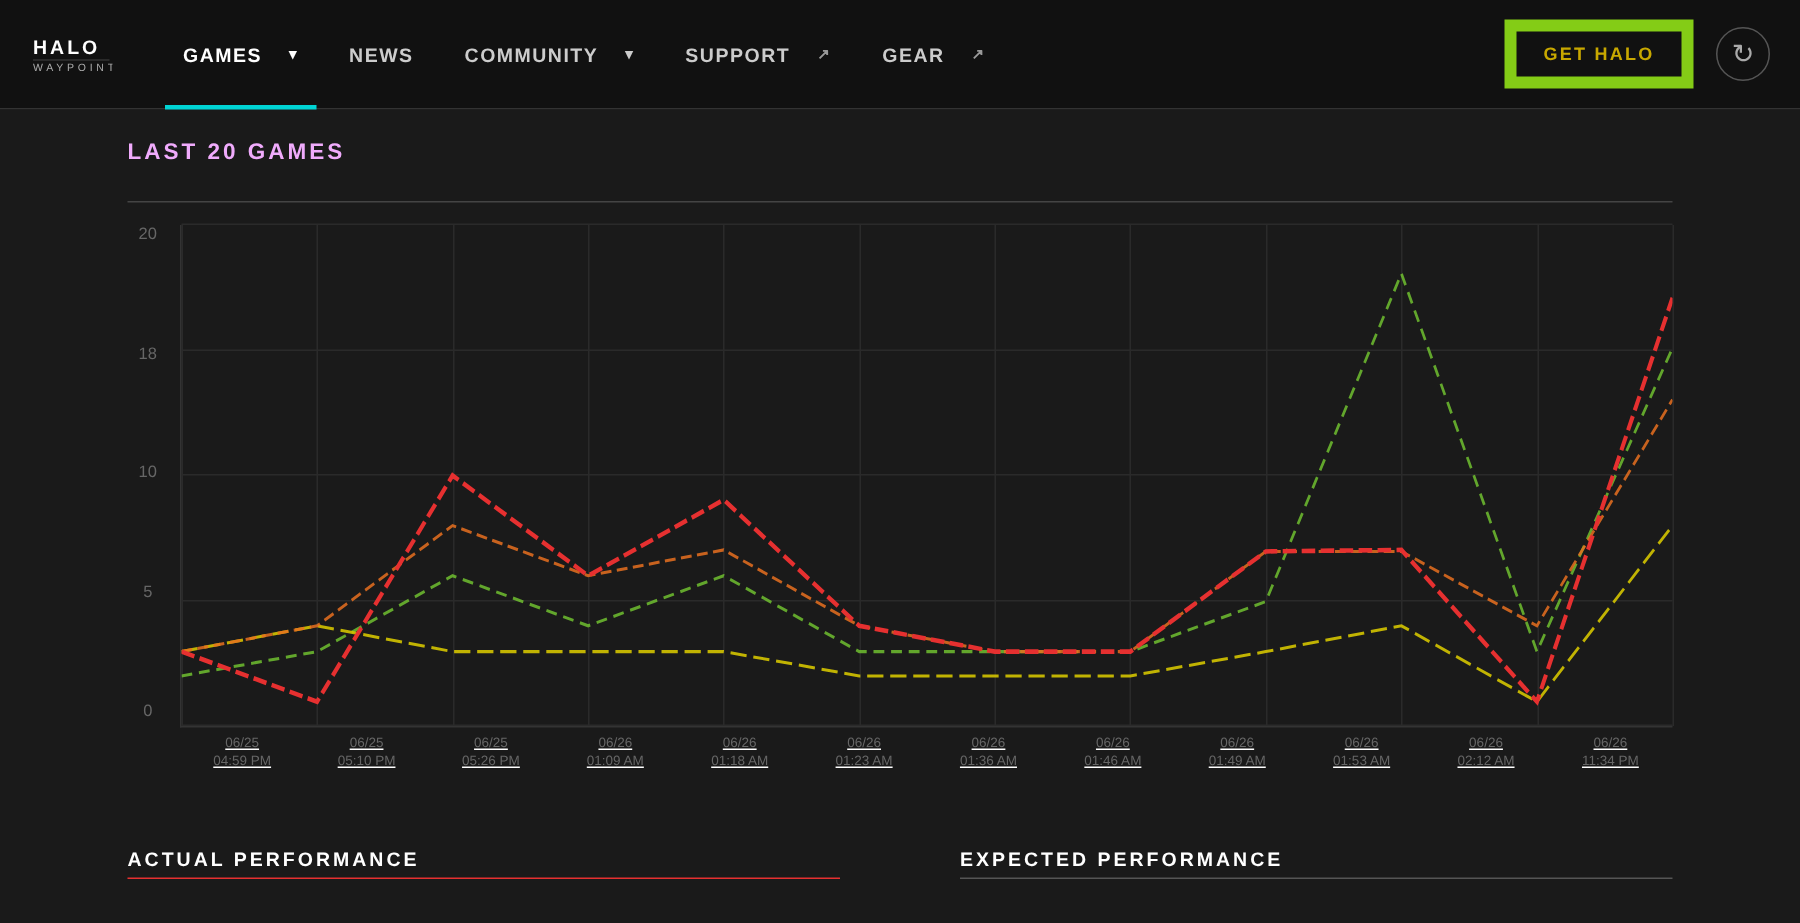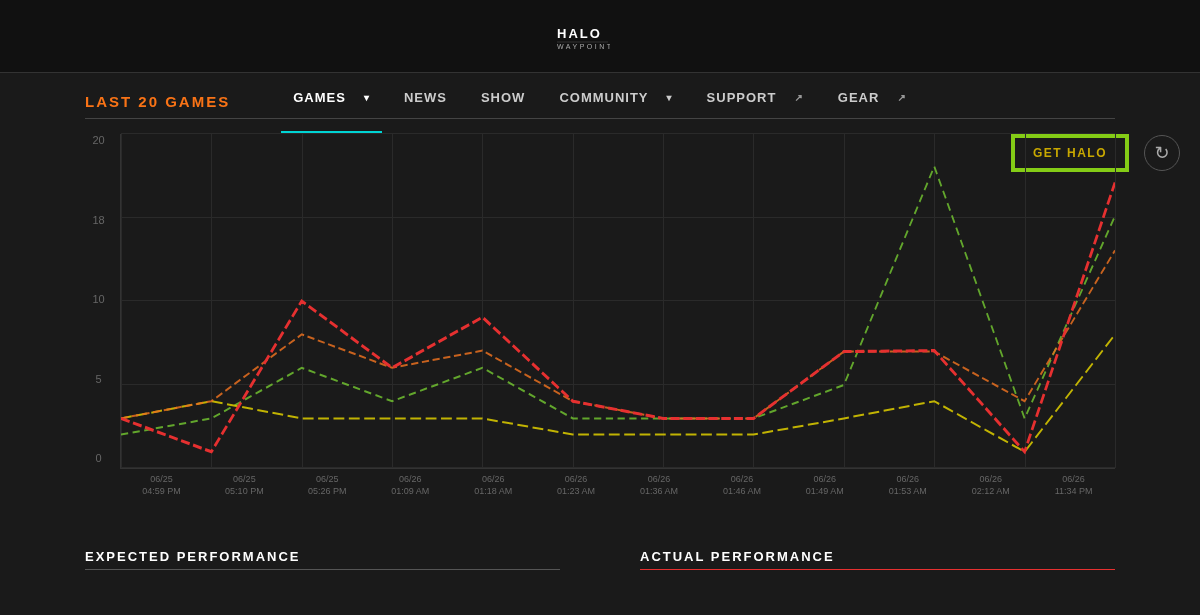--- a/index.html
+++ b/index.html
@@ -11,23 +11,22 @@
       height: 615px;
       overflow: hidden;
     }
 
     
     nav {
       display: flex;
       align-items: center;
       background-color: #111;
       height: 73px;
-      padding: 16px 20px;
+      padding: 0 20px;
       border-bottom: 1px solid #333;
-      flex-direction: column;
     }
     .nav-items {
       display: flex;
       align-items: center;
       flex: 1;
       gap: 10px;
     }
     .nav-item {
       color: #ccc;
       font-size: 13px;
@@ -64,21 +63,21 @@
       color: #999;
     }
     .nav-right {
       display: flex;
       align-items: center;
       gap: 15px;
       margin-left: auto;
     }
     .get-halo-btn {
       background: transparent;
-      border: 4px solid #84cc16;
+      border: 8px solid #84cc16;
       color: #c8a800;
       font-size: 12px;
       font-weight: 700;
       letter-spacing: 1.5px;
       padding: 8px 18px;
       cursor: pointer;
       text-transform: uppercase;
     }
     .profile-icon {
       width: 36px;
@@ -95,23 +94,23 @@
 
     
     .main {
       padding: 20px 85px 15px 85px;
       background: #1a1a1a;
     }
     .section-title {
       font-size: 15px;
       font-weight: 700;
       letter-spacing: 2px;
-      color: #f97316;
+      color: #f0abfc;
       text-transform: uppercase;
-      margin-bottom: 8px;
+      margin-bottom: 24px;
     }
     .divider {
       height: 1px;
       background: #444;
       margin-bottom: 15px;
     }
 
     
     .chart-container {
       position: relative;
@@ -166,20 +165,21 @@
     .x-labels {
       position: absolute;
       left: 35px;
       right: 0;
       bottom: 0;
       height: 35px;
       display: flex;
       justify-content: space-between;
       align-items: flex-start;
       padding-top: 5px;
+      text-decoration: underline;
     }
     .x-label {
       font-size: 9px;
       color: #666;
       text-align: center;
       line-height: 1.3;
       flex: 1;
     }
 
     
@@ -233,23 +233,20 @@
     </svg>
   </div>
 
   <div class="nav-items">
     <div class="nav-item active">
       <span>GAMES</span>
       <span class="chevron">▾</span>
     </div>
     <div class="nav-item">
       <span>NEWS</span>
-    </div>
-    <div class="nav-item">
-      <span>SHOW</span>
     </div>
     <div class="nav-item">
       <span>COMMUNITY</span>
       <span class="chevron">▾</span>
     </div>
     <div class="nav-item">
       <span>SUPPORT</span>
       <span class="ext-icon">↗</span>
     </div>
     <div class="nav-item">
@@ -360,21 +357,21 @@
         <div class="x-label">
           <div>06/26</div>
             <div>11:34 PM</div>
         </div>
       </div>
     </div>
   </div>
 
   <div class="bottom-section">
     <div class="perf-section">
+      <div class="perf-title">ACTUAL PERFORMANCE</div>
+      <div class="perf-divider" style="background:#e63030;"></div>
+    </div>
+    <div class="perf-section">
       <div class="perf-title">EXPECTED PERFORMANCE</div>
       <div class="perf-divider" style="background:#555;"></div>
     </div>
-    <div class="perf-section">
-      <div class="perf-title">ACTUAL PERFORMANCE</div>
-      <div class="perf-divider" style="background:#e63030;"></div>
-    </div>
   </div>
 </div>
 
 </body></html>

